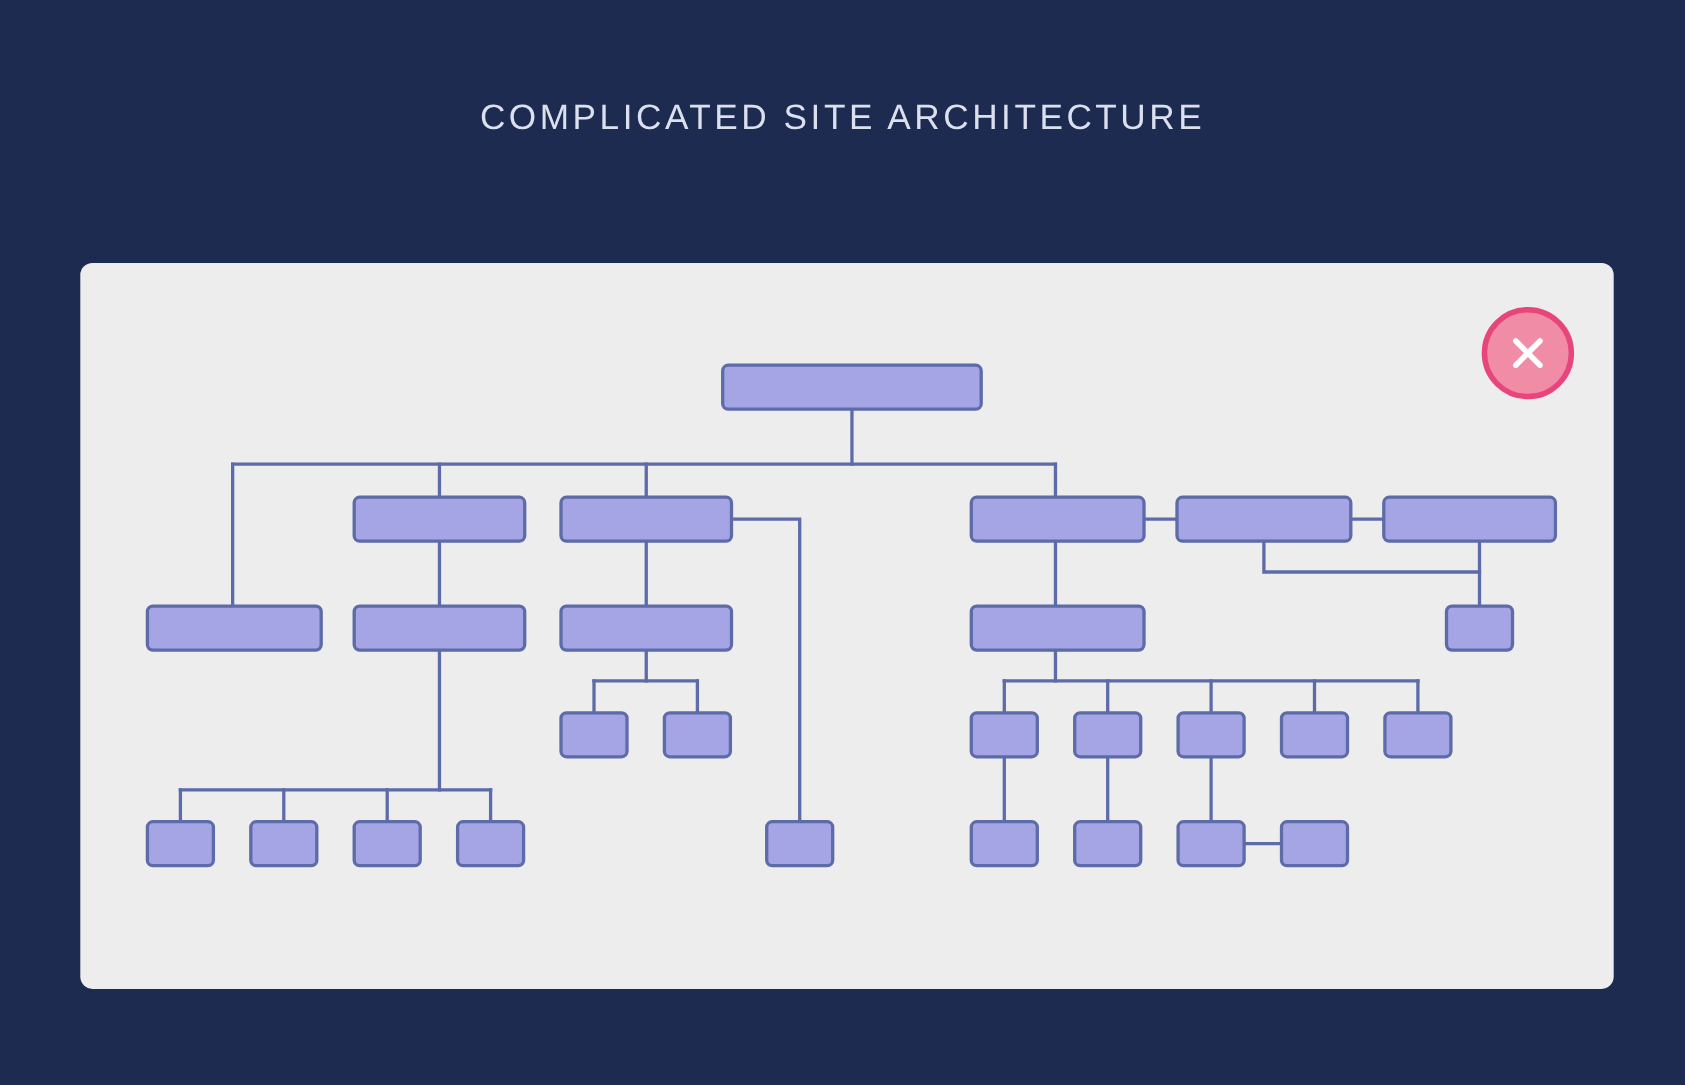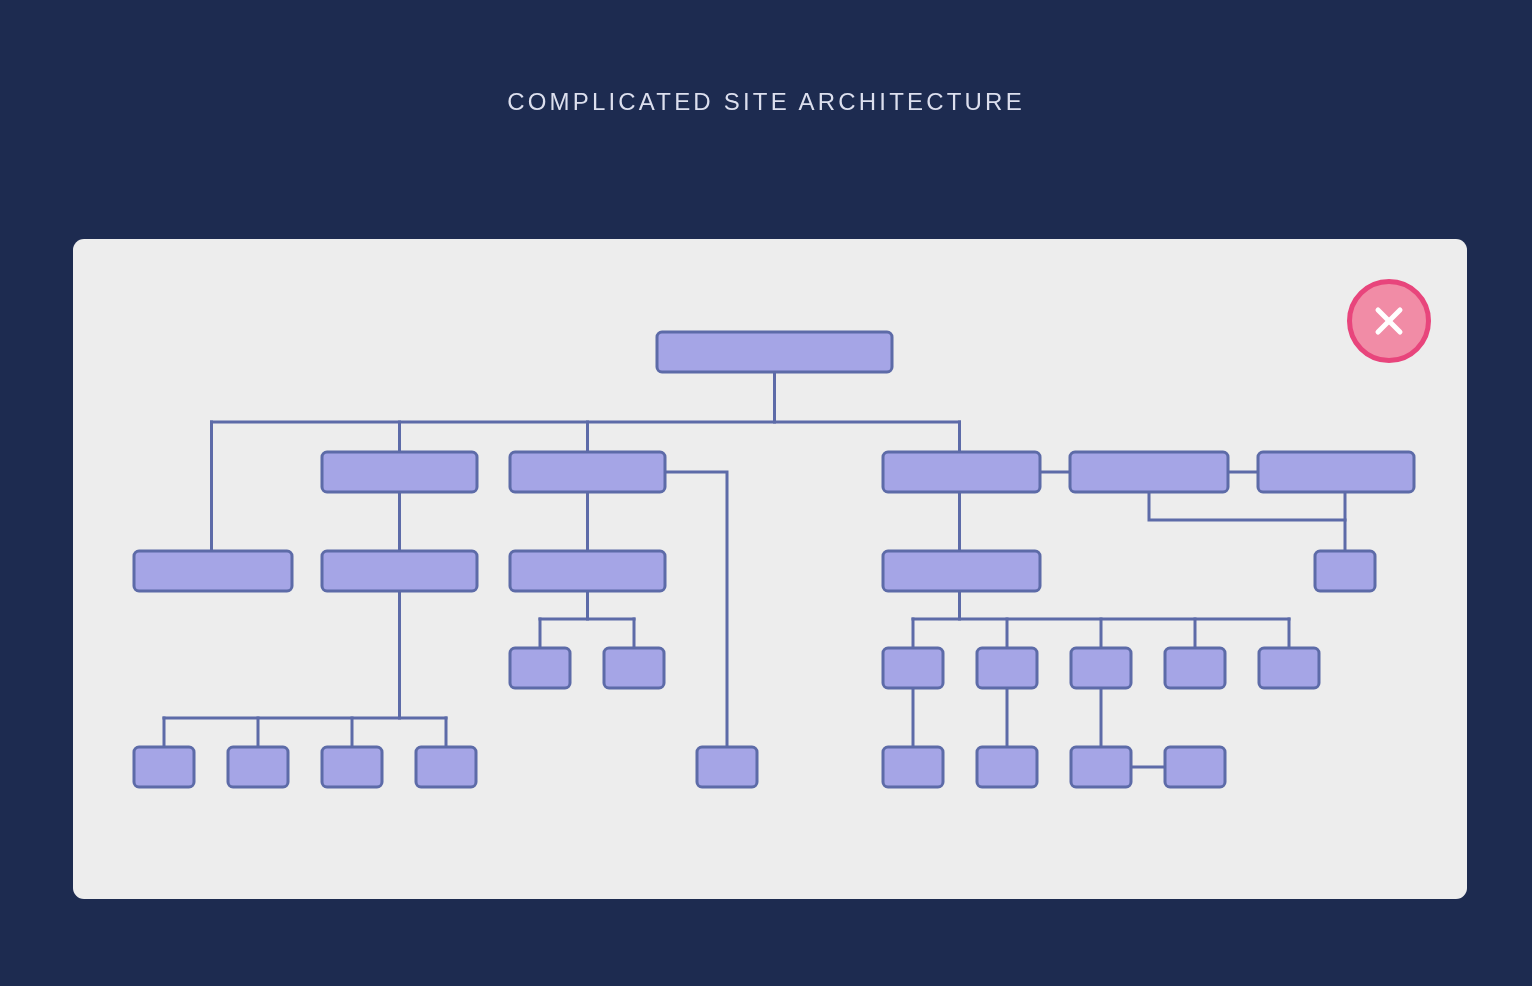--- a/index.html
+++ b/index.html
@@ -18,21 +18,21 @@
     width: 1532px;
     height: 986px;
   }
   .page-title {
     position: absolute;
     top: 88px;
     left: 0;
     width: 1532px;
     text-align: center;
     color: #dcdfee;
-    font-size: 24px;
+    font-size: 32px;
     letter-spacing: 3.2px;
     font-weight: 400;
     white-space: nowrap;
   }
   .panel {
     position: absolute;
     left: 73px;
     top: 239px;
     width: 1394px;
     height: 660px;

